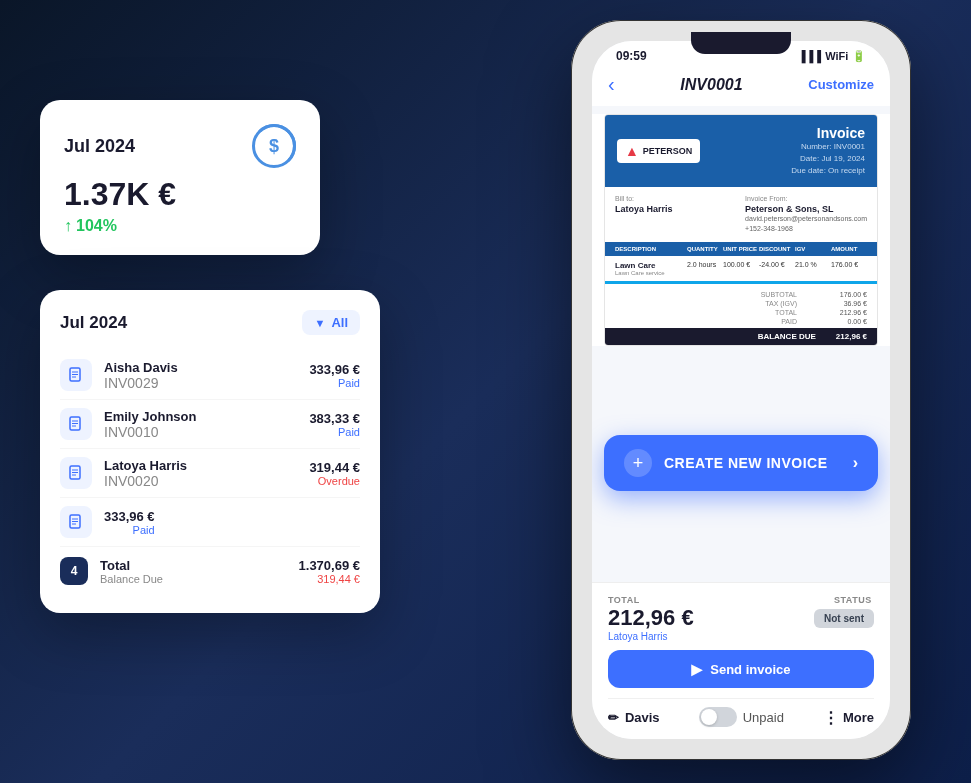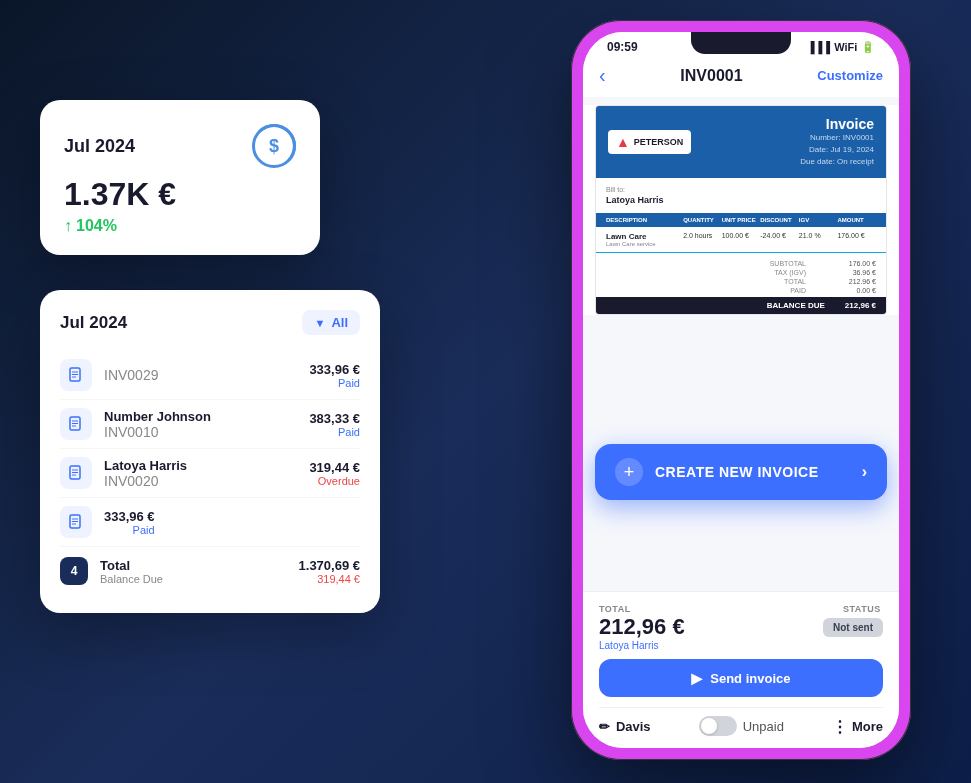--- a/index.html
+++ b/index.html
@@ -221,23 +221,23 @@
     .phone-wrapper {
       position: absolute;
       top: 20px;
       right: 60px;
       width: 340px;
       height: 740px;
     }
     .phone-frame {
       width: 340px;
       height: 740px;
-      background: #d946ef;
+      background: #e5e5e5;
       border-radius: 50px;
-      padding: 12px;
+      padding: 21px;
       box-shadow: 0 30px 80px rgba(0,0,0,0.5), inset 0 0 0 1px #333;
       position: relative;
     }
     .phone-screen {
       width: 100%;
       height: 100%;
       background: #f5f7fb;
       border-radius: 40px;
       overflow: hidden;
       position: relative;
@@ -277,20 +277,21 @@
     }
     .back-btn {
       font-size: 20px;
       color: #3d6fff;
       cursor: pointer;
     }
     .header-title {
       font-size: 16px;
       font-weight: 600;
       color: #1a1a2e;
+      font-style: italic;
     }
     .customize-btn {
       font-size: 13px;
       font-weight: 600;
       color: #3d6fff;
       cursor: pointer;
     }
 
     
     .invoice-content {
@@ -377,21 +378,21 @@
     .invoice-table-header span {
       font-size: 6px;
       font-weight: 700;
       color: white;
       text-transform: uppercase;
     }
     .invoice-table-row {
       display: grid;
       grid-template-columns: 2fr 1fr 1fr 1fr 1fr 1fr;
       padding: 5px 10px;
-      border-bottom: 1px solid #0ea5e9;
+      border-bottom: 3px solid #0ea5e9;
       background: white;
     }
     .invoice-table-row span {
       font-size: 7px;
       color: #333;
     }
     .invoice-table-row .item-name {
       font-weight: 600;
       font-size: 8px;
       color: #1a1a2e;
@@ -644,39 +645,40 @@
   <div class="invoice-row">
     <div class="invoice-icon">
       <svg viewBox="0 0 16 16" fill="#3d6fff">
           <rect x="2" y="1" width="10" height="13" rx="1.5" fill="none" stroke="#3d6fff" stroke-width="1.5"></rect>
           <line x1="4" y1="5" x2="10" y2="5" stroke="#3d6fff" stroke-width="1"></line>
           <line x1="4" y1="7.5" x2="10" y2="7.5" stroke="#3d6fff" stroke-width="1"></line>
           <line x1="4" y1="10" x2="8" y2="10" stroke="#3d6fff" stroke-width="1"></line>
         </svg>
     </div>
     <div class="invoice-info">
+      <div class="invoice-name">Aisha Davis</div>
       <div class="invoice-num">INV0029</div>
     </div>
     <div class="invoice-amount-col">
       <div class="invoice-amount">333,96 €</div>
       <div class="invoice-status-paid">Paid</div>
     </div>
   </div>
 
   <div class="invoice-row">
     <div class="invoice-icon">
       <svg viewBox="0 0 16 16" fill="#3d6fff">
           <rect x="2" y="1" width="10" height="13" rx="1.5" fill="none" stroke="#3d6fff" stroke-width="1.5"></rect>
           <line x1="4" y1="5" x2="10" y2="5" stroke="#3d6fff" stroke-width="1"></line>
           <line x1="4" y1="7.5" x2="10" y2="7.5" stroke="#3d6fff" stroke-width="1"></line>
           <line x1="4" y1="10" x2="8" y2="10" stroke="#3d6fff" stroke-width="1"></line>
         </svg>
     </div>
     <div class="invoice-info">
-      <div class="invoice-name">Number Johnson</div>
+      <div class="invoice-name">Emily Johnson</div>
       <div class="invoice-num">INV0010</div>
     </div>
     <div class="invoice-amount-col">
       <div class="invoice-amount">383,33 €</div>
       <div class="invoice-status-paid">Paid</div>
     </div>
   </div>
 
   <div class="invoice-row">
     <div class="invoice-icon">
@@ -763,20 +765,28 @@
                 <span>Due date: On receipt</span>
               </div>
             </div>
           </div>
 
           <div class="invoice-bill-section">
             <div class="bill-to">
               <div class="label">Bill to:</div>
               <div class="name">Latoya Harris</div>
             </div>
+            <div class="bill-from">
+              <div class="label">Invoice From:</div>
+              <div class="name">Peterson &amp; Sons, SL</div>
+              <div class="contact">
+                <span>david.peterson@petersonandsons.com</span><br>
+                <span>+152-348-1968</span>
+              </div>
+            </div>
           </div>
 
           <div class="invoice-table-header">
             <span>DESCRIPTION</span>
             <span>QUANTITY</span>
             <span>UNIT PRICE</span>
             <span>DISCOUNT</span>
             <span>IGV</span>
             <span>AMOUNT</span>
           </div>

